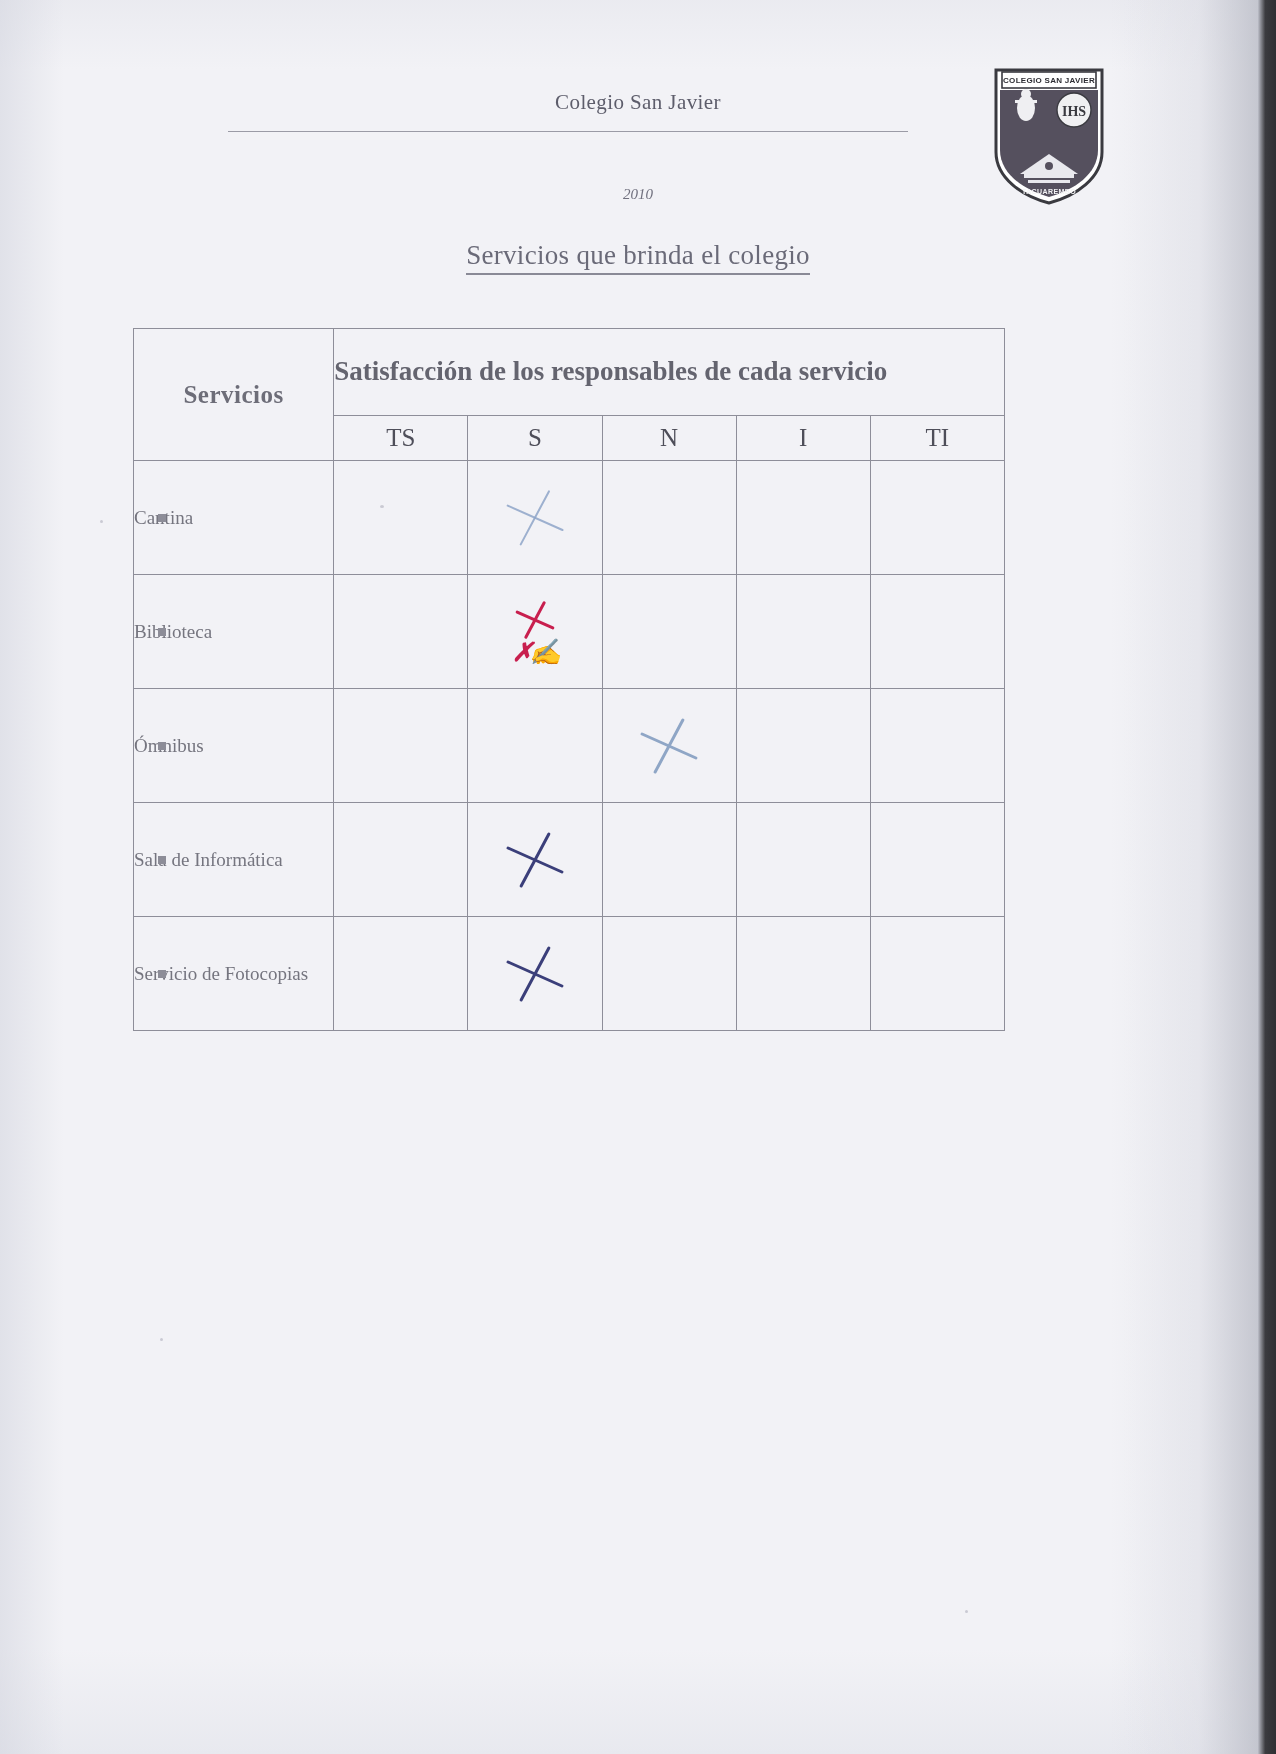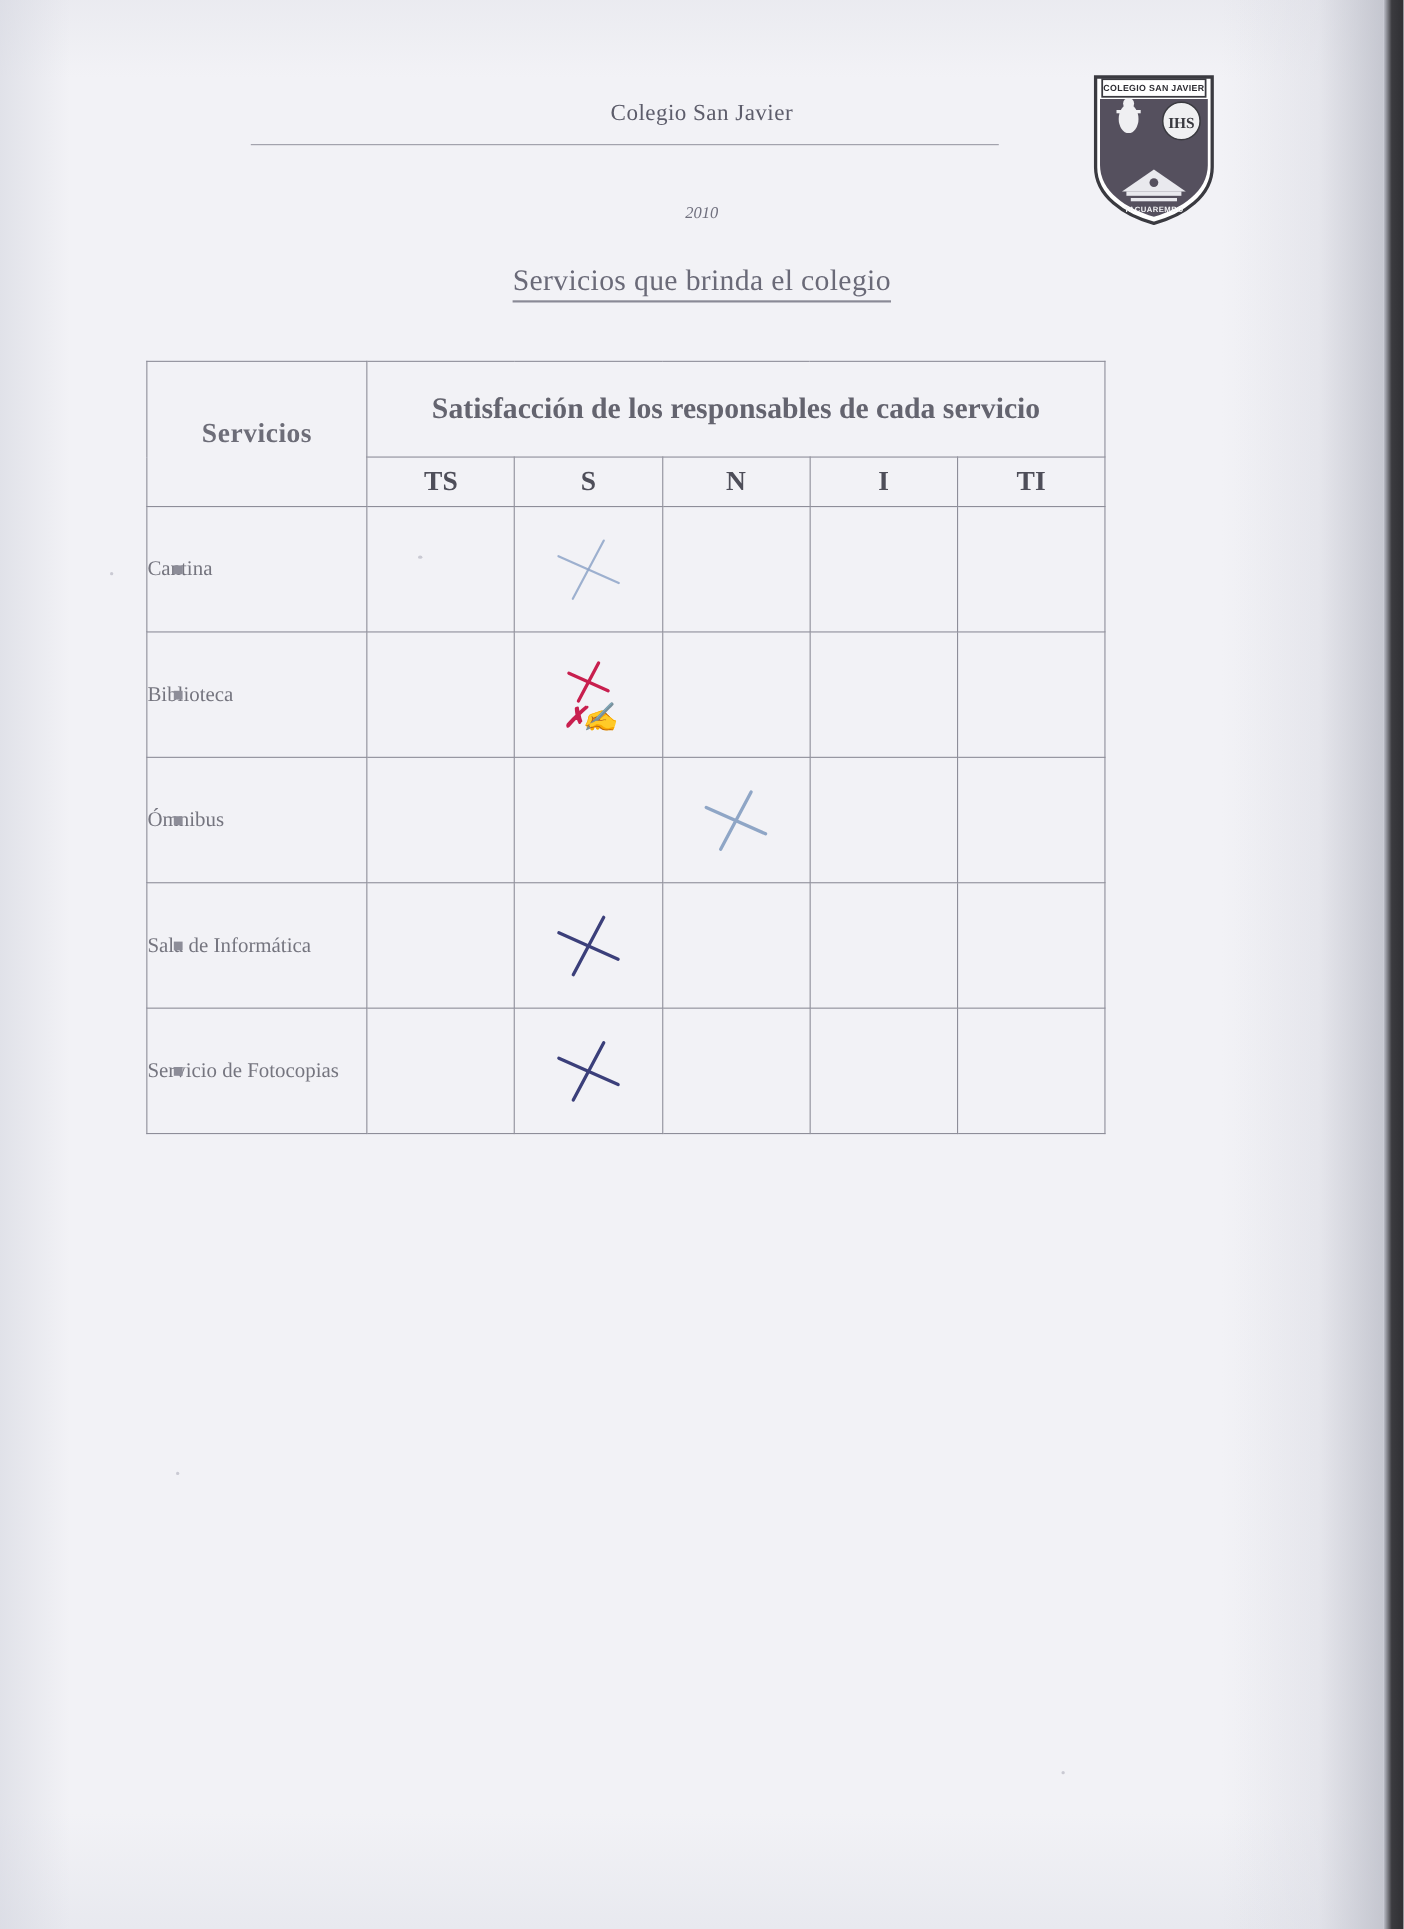--- a/index.html
+++ b/index.html
@@ -153,21 +153,21 @@
   .survey-table td, .survey-table th {
     border: 1px solid #8e8e99;
     padding: 0;
     vertical-align: middle;
   }
   .col-service { width: 200px; }
   .col-opt { width: 134px; }
 
   .th-group {
     height: 86px;
-    text-align: center;
+    text-align: left;
     font-family: "Liberation Serif", serif;
     font-size: 27px;
     font-weight: bold;
     color: #64646f;
     line-height: 1.18;
     padding: 0 14px;
   }
   .th-services {
     height: 130px;
     text-align: center;
@@ -175,21 +175,21 @@
     font-size: 25px;
     font-weight: bold;
     color: #6d6d78;
     letter-spacing: 0.5px;
   }
   .th-opt {
     height: 44px;
     text-align: center;
     font-family: "Liberation Serif", serif;
     font-size: 25px;
-    font-weight: bold;
+    font-weight: normal;
     color: #4e4e59;
   }
   .row-service {
     height: 114px;
   }
   .service-cell {
     position: relative;
     padding-left: 44px;
     font-family: "Liberation Serif", serif;
     font-size: 19px;

